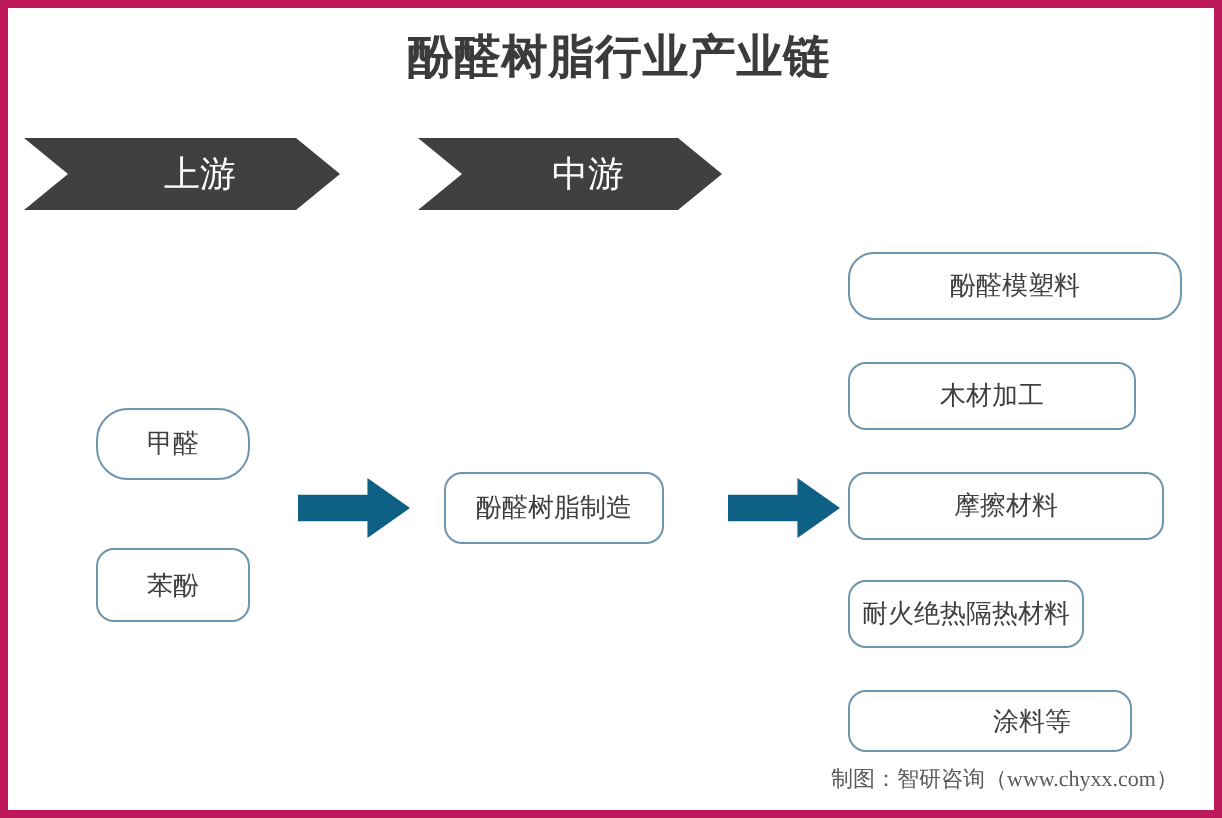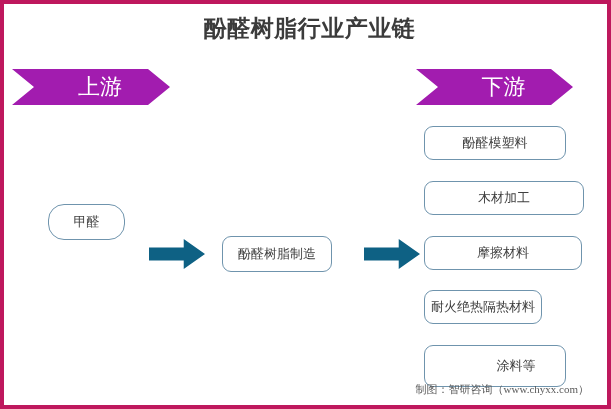--- a/index.html
+++ b/index.html
@@ -31,23 +31,23 @@
     font-weight: bold;
     color: #3b3b3b;
     letter-spacing: 0.5px;
     font-family: "Liberation Sans", "DejaVu Sans", sans-serif;
   }
 
   
   .chevron {
     position: absolute;
     height: 36px;
-    background: #a21caf;
+    background: #404040;
     color: #ffffff;
-    font-size: 22px;
+    font-size: 18px;
     display: flex;
     align-items: center;
     justify-content: center;
     box-sizing: border-box;
     padding-left: 18px;
     -webkit-clip-path: polygon(0 0, calc(100% - 22px) 0, 100% 50%, calc(100% - 22px) 100%, 0 100%, 22px 50%);
     clip-path: polygon(0 0, calc(100% - 22px) 0, 100% 50%, calc(100% - 22px) 100%, 0 100%, 22px 50%);
   }
   .chev-1 { left: 8px;   top: 65px; width: 158px; }
   .chev-2 { left: 205px; top: 65px; width: 152px; }
@@ -68,25 +68,25 @@
     font-family: "Liberation Serif", "DejaVu Serif", serif;
     white-space: nowrap;
   }
 
   
   .up-1 { left: 44px; top: 200px; width: 77px;  height: 36px; border-radius: 16px; }
   .up-2 { left: 44px; top: 270px; width: 77px;  height: 37px; }
   
   .mid-1 { left: 218px; top: 232px; width: 110px; height: 36px; }
   
-  .down-0 { left: 420px; top: 122px; width: 142px; height: 34px; }
-  .down-1 { left: 420px; top: 177px; width: 160px; height: 34px; }
+  .down-0 { left: 420px; top: 122px; width: 167px; height: 34px; border-radius: 13px; }
+  .down-1 { left: 420px; top: 177px; width: 144px; height: 34px; }
   .down-2 { left: 420px; top: 232px; width: 158px; height: 34px; }
   .down-3 { left: 420px; top: 286px; width: 118px; height: 34px; }
-  .down-4 { left: 420px; top: 341px; width: 142px; height: 42px; padding-left: 42px; }
+  .down-4 { left: 420px; top: 341px; width: 142px; height: 31px; padding-left: 42px; }
 
   
   .block-arrow {
     position: absolute;
     background: #0e6184;
     -webkit-clip-path: polygon(0 28%, 62% 28%, 62% 0, 100% 50%, 62% 100%, 62% 72%, 0 72%);
     clip-path: polygon(0 28%, 62% 28%, 62% 0, 100% 50%, 62% 100%, 62% 72%, 0 72%);
   }
   .arrow-left  { left: 145px; top: 235px; width: 56px; height: 30px; }
   .arrow-right { left: 360px; top: 235px; width: 56px; height: 30px; }
@@ -105,25 +105,26 @@
 </head>
 <body>
 
 <div id="canvas">
 
   <div class="title">酚醛树脂行业产业链</div>
 
   <div class="chevron chev-1">
     <span>上游</span>
   </div>
-  <div class="chevron chev-3">
-    <span>下游</span>
+  <div class="chevron chev-2">
+    <span>中游</span>
   </div>
 
   <div class="node up-1">甲醛</div>
+  <div class="node up-2">苯酚</div>
 
   <div class="block-arrow arrow-left"></div>
 
   <div class="node mid-1">酚醛树脂制造</div>
 
   <div class="block-arrow arrow-right"></div>
 
   <div class="node down-0">酚醛模塑料</div>
   <div class="node down-1">木材加工</div>
   <div class="node down-2">摩擦材料</div>

